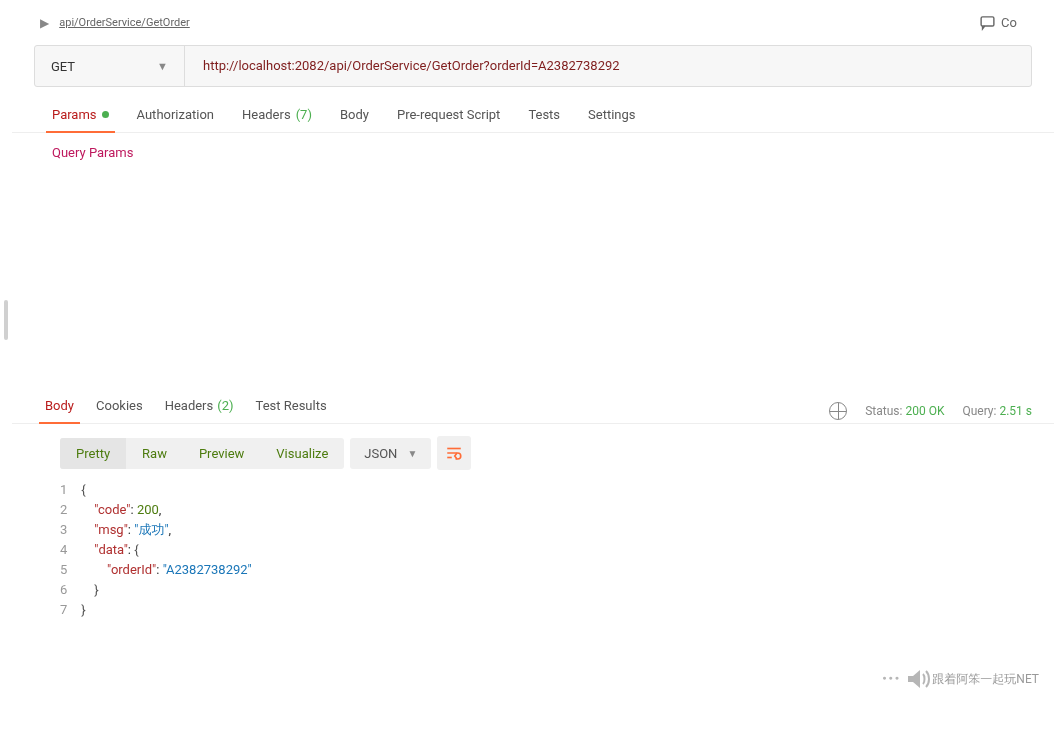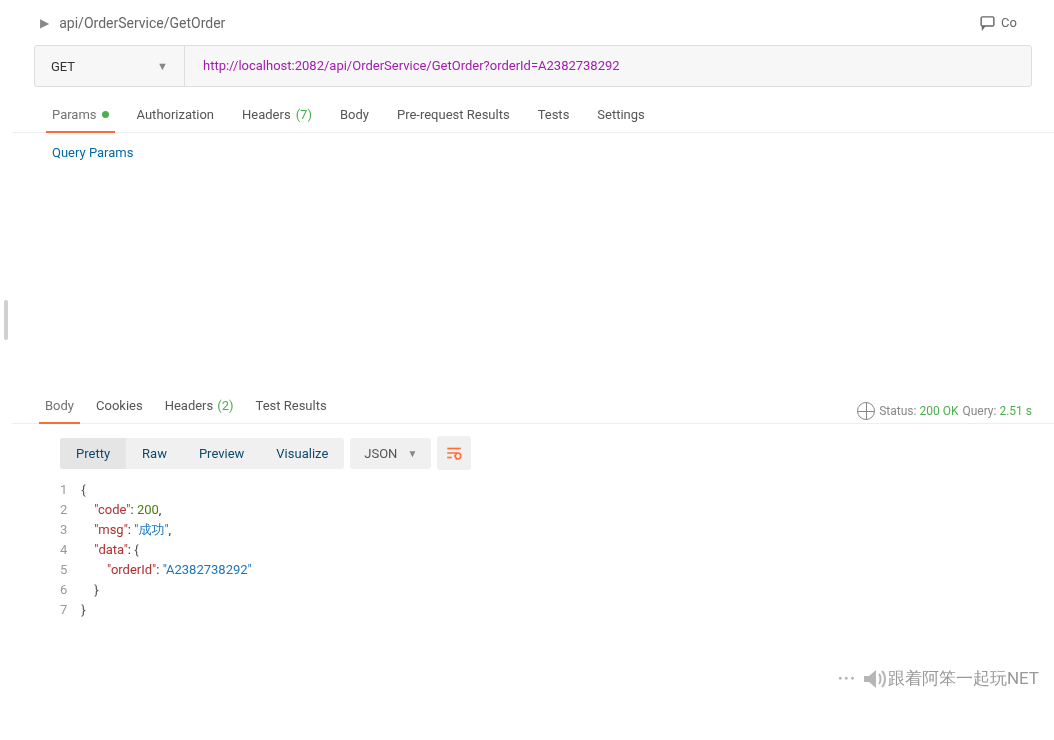--- a/index.html
+++ b/index.html
@@ -2,61 +2,61 @@
 <html><head>
 <meta charset="utf-8">
 <style>
 * { margin:0; padding:0; box-sizing:border-box; font-family:-apple-system,BlinkMacSystemFont,"Segoe UI",Roboto,sans-serif; }
 body { width:1054px; height:740px; background:#fff; color:#333; font-size:13px; overflow:hidden; position:relative; }
 .left-strip { width:12px; height:100%; background:#fff; float:left; position:relative; }
 .left-handle { position:absolute; left:4px; top:300px; width:4px; height:40px; background:#d0d0d0; border-radius:2px; }
 .main { margin-left:12px; height:100%; }
 .header { display:flex; align-items:center; padding:14px 20px 8px 28px; }
 .caret { color:#888; margin-right:10px; font-size:12px; }
-.title { color:#666; font-size:14px; flex:1; }
+.title { color:#666; font-size:11px; flex:1;text-decoration:underline; }
 .comment-ic { color:#666; display:flex; align-items:center; gap:5px; margin-right:17px; }
 .url-bar { display:flex; margin:6px 22px 0 22px; border:1px solid #ddd; border-radius:3px; background:#f7f7f7; }
 .method { width:150px; height:40px; display:flex; align-items:center; justify-content:space-between; padding:0 16px; border-right:1px solid #ddd; color:#333; font-size:13px; }
 .method .chev { color:#888; font-size:11px; }
-.url { flex:1; line-height:40px; padding:0 18px; color:#a21caf; font-size:13px; background:transparent; border:none; outline:none; }
+.url { flex:1; line-height:40px; padding:0 18px; color:#7f1d1d; font-size:13px; background:transparent; border:none; outline:none; }
 .tabs { display:flex; gap:28px; padding:20px 22px 0 40px; border-bottom:1px solid #eee; }
 .tab { padding:0 0 10px 0; color:#555; font-size:13px; position:relative; display:flex; align-items:center; gap:5px; }
-.tab.active { color:#737373; }
+.tab.active { color:#b91c1c; }
 .tab.active::after { content:""; position:absolute; left:-6px; right:-6px; bottom:-1px; height:2px; background:#ff6c37; }
 .dot { width:7px; height:7px; background:#4caf50; border-radius:50%; display:inline-block; }
 .green { color:#4caf50; }
-.section-label { color:#0369a1; font-size:13px; padding:12px 22px 8px 40px; }
+.section-label { color:#be185d; font-size:13px; padding:12px 22px 8px 40px; }
 table { width:100%; border-collapse:collapse; }
 th { text-align:left; padding:10px 14px; font-size:11px; font-weight:600; color:#555; border-top:1px solid #eee; border-bottom:1px solid #eee; letter-spacing:0.3px; }
 td { padding:10px 14px; font-size:13px; color:#333; border-bottom:1px solid #eee; }
 td.check { width:50px; text-align:center; }
 .chk { width:17px; height:17px; background:#262626; border-radius:3px; display:inline-flex; align-items:center; justify-content:center; color:#fff; font-size:11px; }
 td.ph { color:#bbb; }
 .divider { height:220px; }
 .resp-tabs { display:flex; align-items:center; padding:10px 22px 0 33px; border-bottom:1px solid #eee; }
 .resp-tabs .tab { margin-right:22px; gap:4px; }
-.resp-right { margin-left:auto; display:flex; align-items:center; gap:4px; color:#888; font-size:12px; }
+.resp-right { margin-left:auto; display:flex; align-items:center; gap:18px; color:#888; font-size:12px; }
 .globe { width:18px; height:18px; border:1.3px solid #888; border-radius:50%; position:relative; }
 .globe::before { content:""; position:absolute; left:0; right:0; top:50%; border-top:1.3px solid #888; }
 .globe::after { content:""; position:absolute; top:0; bottom:0; left:50%; border-left:1.3px solid #888; }
 .viewbar { display:flex; gap:6px; align-items:center; padding:12px 22px 10px 48px; }
 .seggroup { display:flex; background:#f0f0f0; border-radius:3px; overflow:hidden; }
-.seg { padding:8px 16px; font-size:13px; color:#0c4a6e;text-align:center; }
+.seg { padding:8px 16px; font-size:13px; color:#4d7c0f;text-align:center; }
 .seg.active { background:#e5e5e5; }
 .dropdown { display:flex; align-items:center; gap:10px; padding:8px 14px; background:#f0f0f0; border-radius:3px; color:#555; font-size:13px; }
 .wrapbtn { width:34px; height:34px; display:flex; align-items:center; justify-content:center; background:#f0f0f0; border-radius:3px; }
 .wrapbtn svg { stroke:#ff6c37; }
 .code { display:flex; font-family:Menlo,Consolas,monospace; font-size:13px; line-height:20px; padding:0 22px 0 48px; }
 .gutter { text-align:right; color:#999; padding-right:14px; user-select:none; }
 .codebody { white-space:pre; }
 .brace { color:#555; }
 .k { color:#b03030; }
 .n { color:#4d7c0f; }
 .s { color:#1a76b8; }
-.watermark { position:absolute; right:15px; bottom:50px; color:#888; font-size:17px; display:flex; align-items:center; opacity:0.85; text-shadow:0 0 3px #fff,0 0 3px #fff; }
+.watermark { position:absolute; right:15px; bottom:50px; color:#888; font-size:12px; display:flex; align-items:center; opacity:0.85; text-shadow:0 0 3px #fff,0 0 3px #fff; }
 .spk { width:26px; height:22px; position:relative; }
 .spk::before { content:"●●●"; font-size:7px; letter-spacing:2px; color:#aaa; position:absolute; left:-24px; top:6px; }
 </style>
 </head>
 <body>
 
 <div class="left-strip">
     <div class="left-handle"></div>
   </div>
 <div class="main">
@@ -84,21 +84,21 @@
     <div class="tab active">
         <span>Params</span>
         <span class="dot"></span>
       </div>
     <div class="tab">Authorization</div>
     <div class="tab">
         <span>Headers</span> 
         <span class="green">(7)</span>
       </div>
     <div class="tab">Body</div>
-    <div class="tab">Pre-request Results</div>
+    <div class="tab">Pre-request Script</div>
     <div class="tab">Tests</div>
     <div class="tab">Settings</div>
   </div>
 
   <div class="section-label">Query Params</div>
 
 
   <div class="divider"></div>
 
   <div class="resp-tabs">

